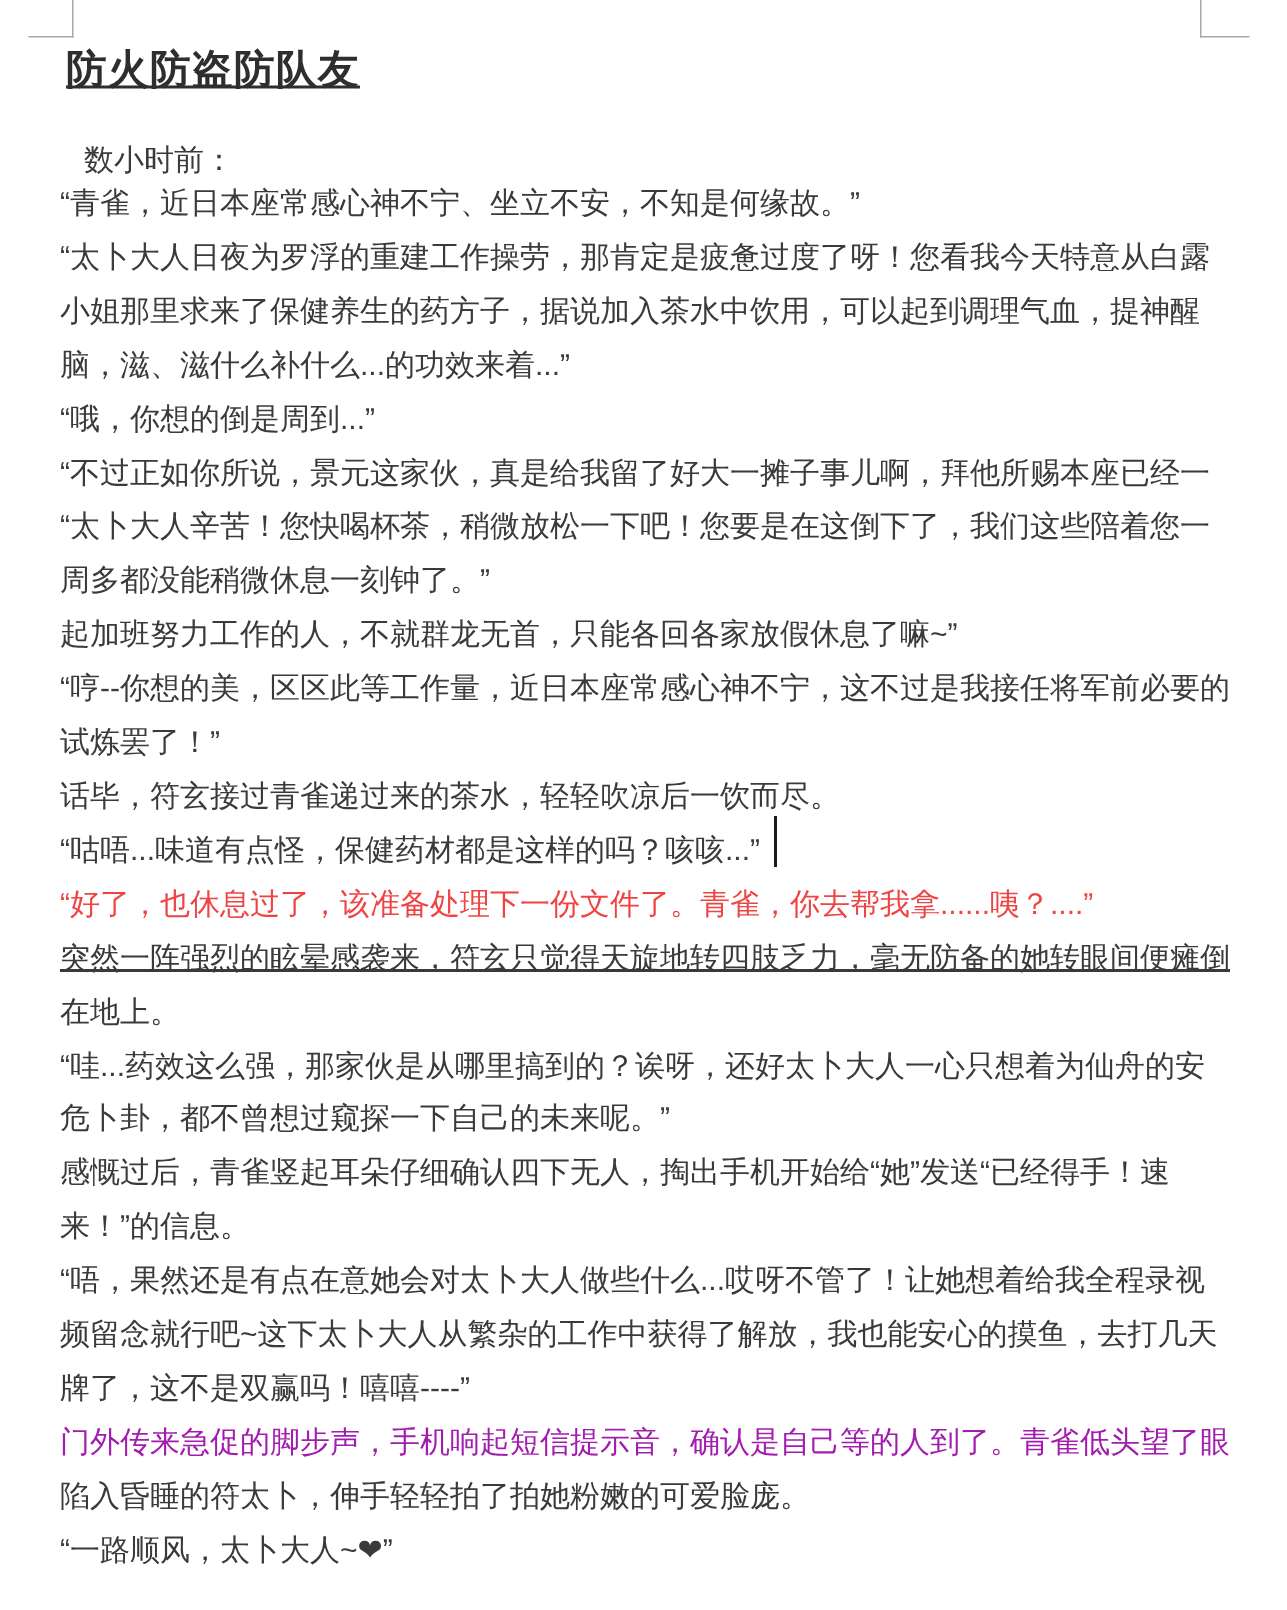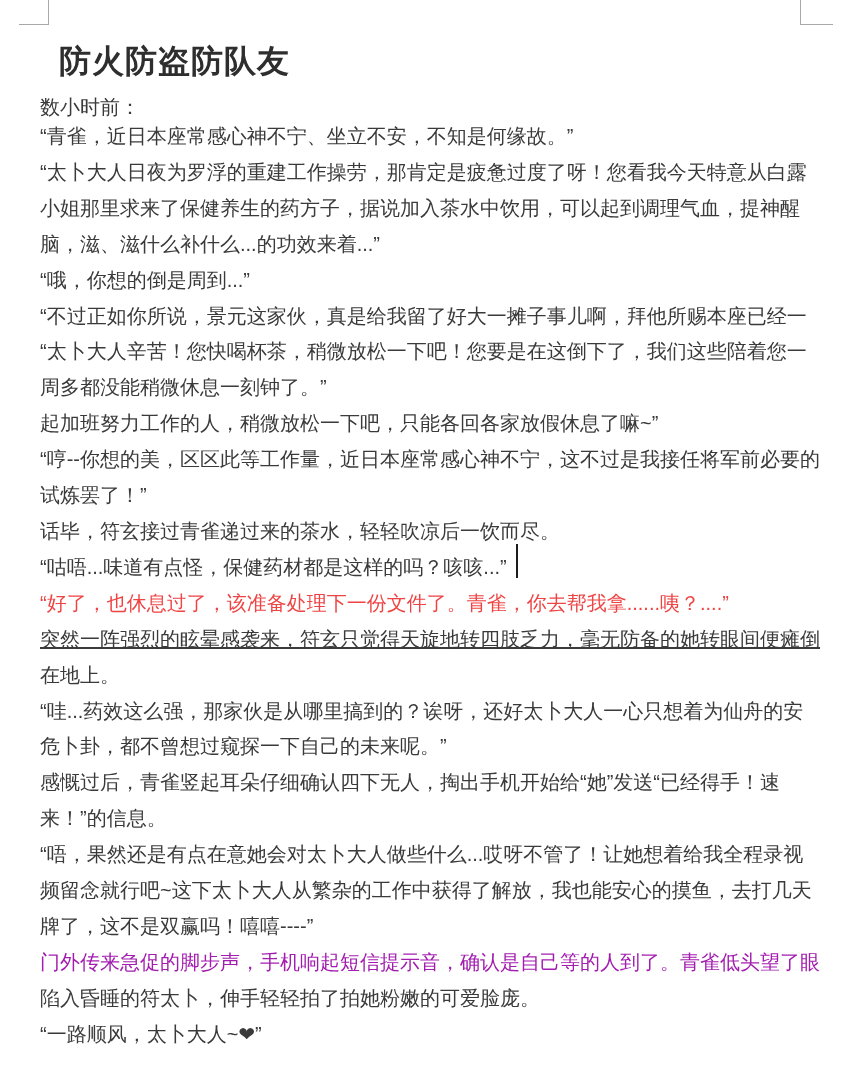--- a/index.html
+++ b/index.html
@@ -33,31 +33,32 @@
     top: -1px;
     width: 32px;
     height: 25px;
     border-left: 1px solid #a8a8a8;
     border-bottom: 1px solid #a8a8a8;
   }
   .title {
     position: absolute;
     left: 44px;
     top: 26px;
-    margin: 15px;
-    font-size: 32px;
+    margin: 0;
+    font-size: 27px;
     line-height: 40px;
     font-weight: 700;
     color: #2e2e2e;
     letter-spacing: 1px;
     white-space: pre;
+    text-decoration: underline;
   }
   .timestamp {
     position: absolute;
-    left: 40px;
+    left: 56px;
     top: 89px;
     font-size: 20px;
     line-height: 36px;
     color: #3a3a3a;
     white-space: pre;
   }
   .story-body {
     position: absolute;
     left: 40px;
     top: 119px;
@@ -91,21 +92,21 @@
 
   <div class="story-body">
       <div class="line" style="color: rgb(58, 58, 58);">“青雀，近日本座常感心神不宁、坐立不安，不知是何缘故。”</div>
       <div class="line" style="color: rgb(58, 58, 58);">“太卜大人日夜为罗浮的重建工作操劳，那肯定是疲惫过度了呀！您看我今天特意从白露</div>
       <div class="line" style="color: rgb(58, 58, 58);">小姐那里求来了保健养生的药方子，据说加入茶水中饮用，可以起到调理气血，提神醒</div>
       <div class="line" style="color: rgb(58, 58, 58);">脑，滋、滋什么补什么...的功效来着...”</div>
       <div class="line" style="color: rgb(58, 58, 58);">“哦，你想的倒是周到...”</div>
       <div class="line" style="color: rgb(58, 58, 58);">“不过正如你所说，景元这家伙，真是给我留了好大一摊子事儿啊，拜他所赐本座已经一</div>
       <div class="line" style="color: rgb(58, 58, 58);">“太卜大人辛苦！您快喝杯茶，稍微放松一下吧！您要是在这倒下了，我们这些陪着您一</div>
       <div class="line" style="color: rgb(58, 58, 58);">周多都没能稍微休息一刻钟了。”</div>
-      <div class="line" style="color: rgb(58, 58, 58);">起加班努力工作的人，稍微放松一下吧，只能各回各家放假休息了嘛~”</div>
+      <div class="line" style="color: rgb(58, 58, 58);">起加班努力工作的人，不就群龙无首，只能各回各家放假休息了嘛~”</div>
       <div class="line" style="color: rgb(58, 58, 58);">“哼--你想的美，区区此等工作量，近日本座常感心神不宁，这不过是我接任将军前必要的</div>
       <div class="line" style="color: rgb(58, 58, 58);">试炼罢了！”</div>
       <div class="line" style="color: rgb(58, 58, 58);">话毕，符玄接过青雀递过来的茶水，轻轻吹凉后一饮而尽。</div>
       <div class="line" style="color: rgb(58, 58, 58);">“咕唔...味道有点怪，保健药材都是这样的吗？咳咳...”</div>
       <div class="line" style="color: #ef4444;">“好了，也休息过了，该准备处理下一份文件了。青雀，你去帮我拿......咦？....”</div>
       <div class="line" style="color: rgb(58, 58, 58); text-decoration: underline;">突然一阵强烈的眩晕感袭来，符玄只觉得天旋地转四肢乏力，毫无防备的她转眼间便瘫倒</div>
       <div class="line" style="color: rgb(58, 58, 58);">在地上。</div>
       <div class="line" style="color: rgb(58, 58, 58);">“哇...药效这么强，那家伙是从哪里搞到的？诶呀，还好太卜大人一心只想着为仙舟的安</div>
       <div class="line" style="color: rgb(58, 58, 58);">危卜卦，都不曾想过窥探一下自己的未来呢。”</div>
       <div class="line" style="color: rgb(58, 58, 58);">感慨过后，青雀竖起耳朵仔细确认四下无人，掏出手机开始给“她”发送“已经得手！速</div>

